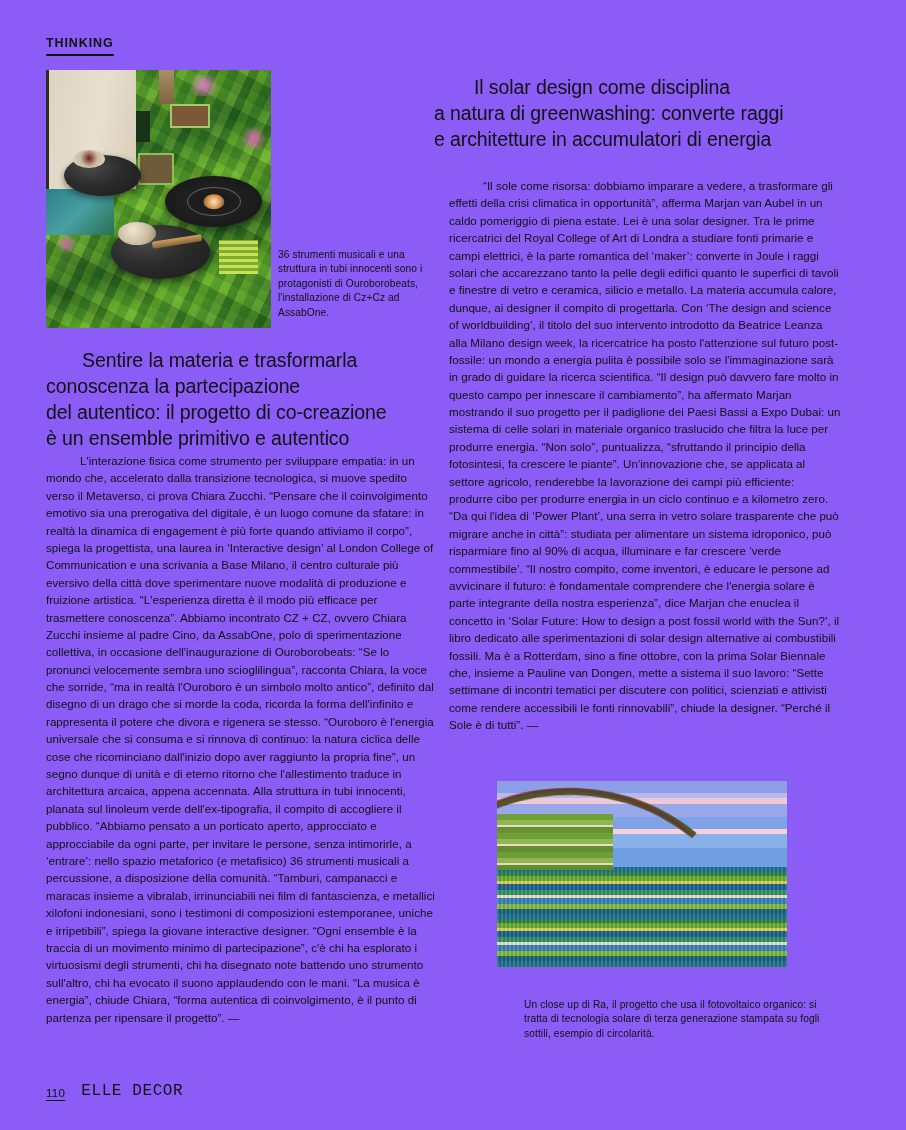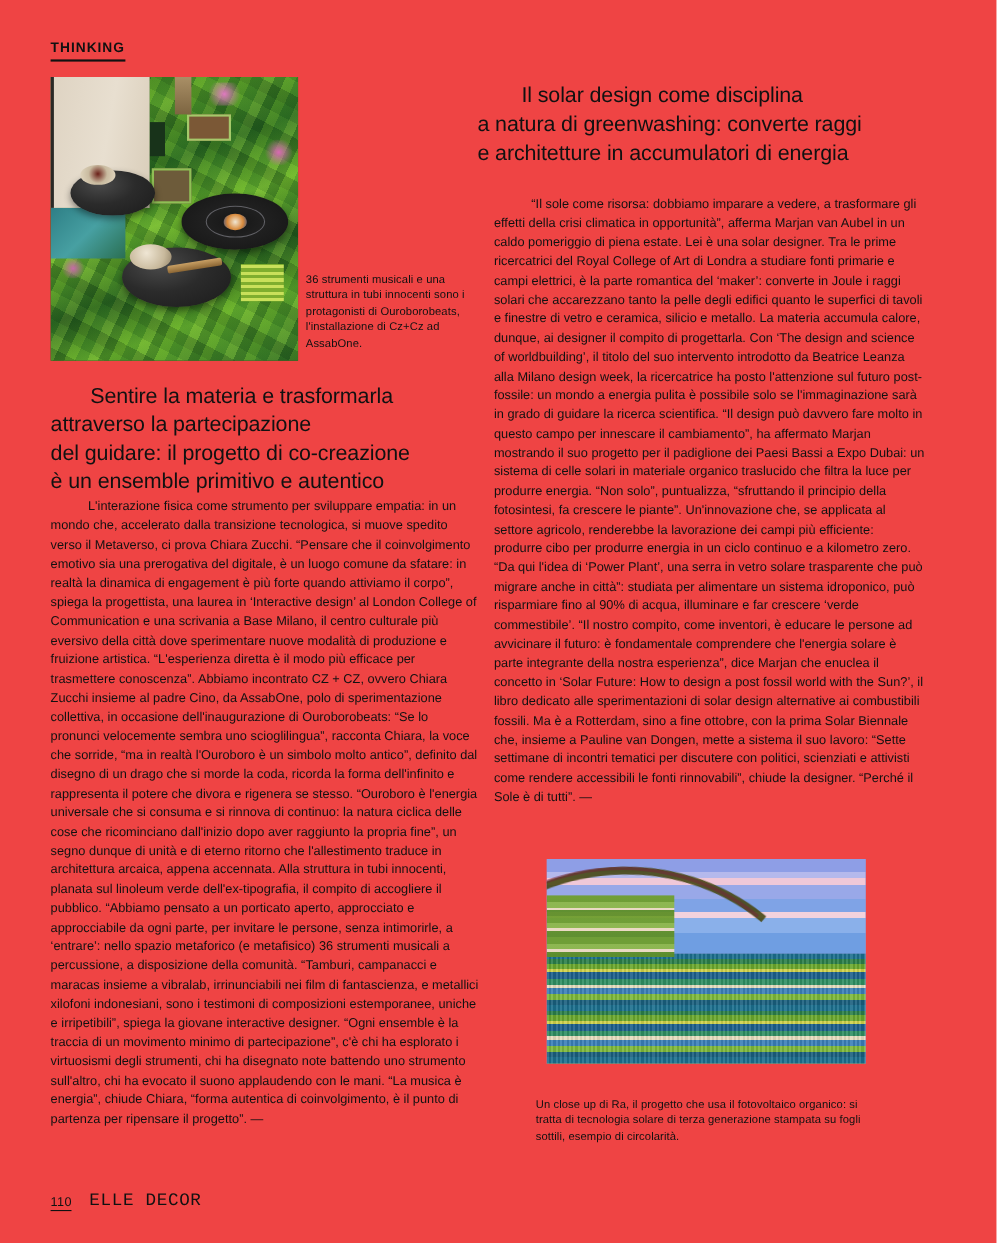--- a/index.html
+++ b/index.html
@@ -12,21 +12,21 @@
     height: 1130px;
     position: relative;
     font-family: "Liberation Sans", sans-serif;
     color: #111111;
     overflow: hidden;
   }
 
   .page {
     position: absolute;
     inset: 0;
-    background: #ef4444;
+    background: #8b5cf6;
   }
 
   
   .kicker {
     position: absolute;
     left: 46px;
     top: 37px;
     font-size: 12.5px;
     font-weight: bold;
     letter-spacing: 0.9px;
@@ -150,21 +150,21 @@
     margin-top: 12px;
   }
   .caption1 {
     position: absolute;
     left: 278px;
     top: 236px;
     width: 156px;
   }
   .caption2 {
     position: absolute;
-    left: 487px;
+    left: 524px;
     top: 986px;
     width: 300px;
   }
 
   
   .headline {
     font-size: 19.5px;
     line-height: 1.34;
     font-weight: 400;
     letter-spacing: -0.1px;
@@ -345,22 +345,22 @@
       <div class="disc disc-c"></div>
       <div class="shell shell-c"></div>
       <div class="stick"></div>
     </div>
   </div>
 
   <div class="caption caption1">36 strumenti musicali e una struttura in tubi innocenti sono i protagonisti di Ouroborobeats, l'installazione di Cz+Cz ad AssabOne.</div>
 
   <div class="headline hl-left">
     <span class="l1">Sentire la materia e trasformarla</span>
-    <span class="ln">attraverso la partecipazione</span>
-    <span class="ln">del guidare: il progetto di co-creazione</span>
+    <span class="ln">conoscenza la partecipazione</span>
+    <span class="ln">del autentico: il progetto di co-creazione</span>
     <span class="ln">è un ensemble primitivo e autentico</span>
   </div>
 
   <div class="body body-left">
     <p class="indent">L'interazione fisica come strumento per sviluppare empatia: in un mondo che, accelerato dalla transizione tecnologica, si muove spedito verso il Metaverso, ci prova Chiara Zucchi. “Pensare che il coinvolgimento emotivo sia una prerogativa del digitale, è un luogo comune da sfatare: in realtà la dinamica di engagement è più forte quando attiviamo il corpo”, spiega la progettista, una laurea in ‘Interactive design’ al London College of Communication e una scrivania a Base Milano, il centro culturale più eversivo della città dove sperimentare nuove modalità di produzione e fruizione artistica. “L'esperienza diretta è il modo più efficace per trasmettere conoscenza”. Abbiamo incontrato CZ + CZ, ovvero Chiara Zucchi insieme al padre Cino, da AssabOne, polo di sperimentazione collettiva, in occasione dell'inaugurazione di Ouroborobeats: “Se lo pronunci velocemente sembra uno scioglilingua”, racconta Chiara, la voce che sorride, “ma in realtà l'Ouroboro è un simbolo molto antico”, definito dal disegno di un drago che si morde la coda, ricorda la forma dell'infinito e rappresenta il potere che divora e rigenera se stesso. “Ouroboro è l'energia universale che si consuma e si rinnova di continuo: la natura ciclica delle cose che ricominciano dall'inizio dopo aver raggiunto la propria fine”, un segno dunque di unità e di eterno ritorno che l'allestimento traduce in architettura arcaica, appena accennata. Alla struttura in tubi innocenti, planata sul linoleum verde dell'ex-tipografia, il compito di accogliere il pubblico. “Abbiamo pensato a un porticato aperto, approcciato e approcciabile da ogni parte, per invitare le persone, senza intimorirle, a ‘entrare’: nello spazio metaforico (e metafisico) 36 strumenti musicali a percussione, a disposizione della comunità. “Tamburi, campanacci e maracas insieme a vibralab, irrinunciabili nei film di fantascienza, e metallici xilofoni indonesiani, sono i testimoni di composizioni estemporanee, uniche e irripetibili”, spiega la giovane interactive designer. “Ogni ensemble è la traccia di un movimento minimo di partecipazione”, c'è chi ha esplorato i virtuosismi degli strumenti, chi ha disegnato note battendo uno strumento sull'altro, chi ha evocato il suono applaudendo con le mani. “La musica è energia”, chiude Chiara, “forma autentica di coinvolgimento, è il punto di partenza per ripensare il progetto”. —</p>
   </div>
 
   <div class="headline hl-right">
     <span class="l1">Il solar design come disciplina</span>
     <span class="ln">a natura di greenwashing: converte raggi</span>

